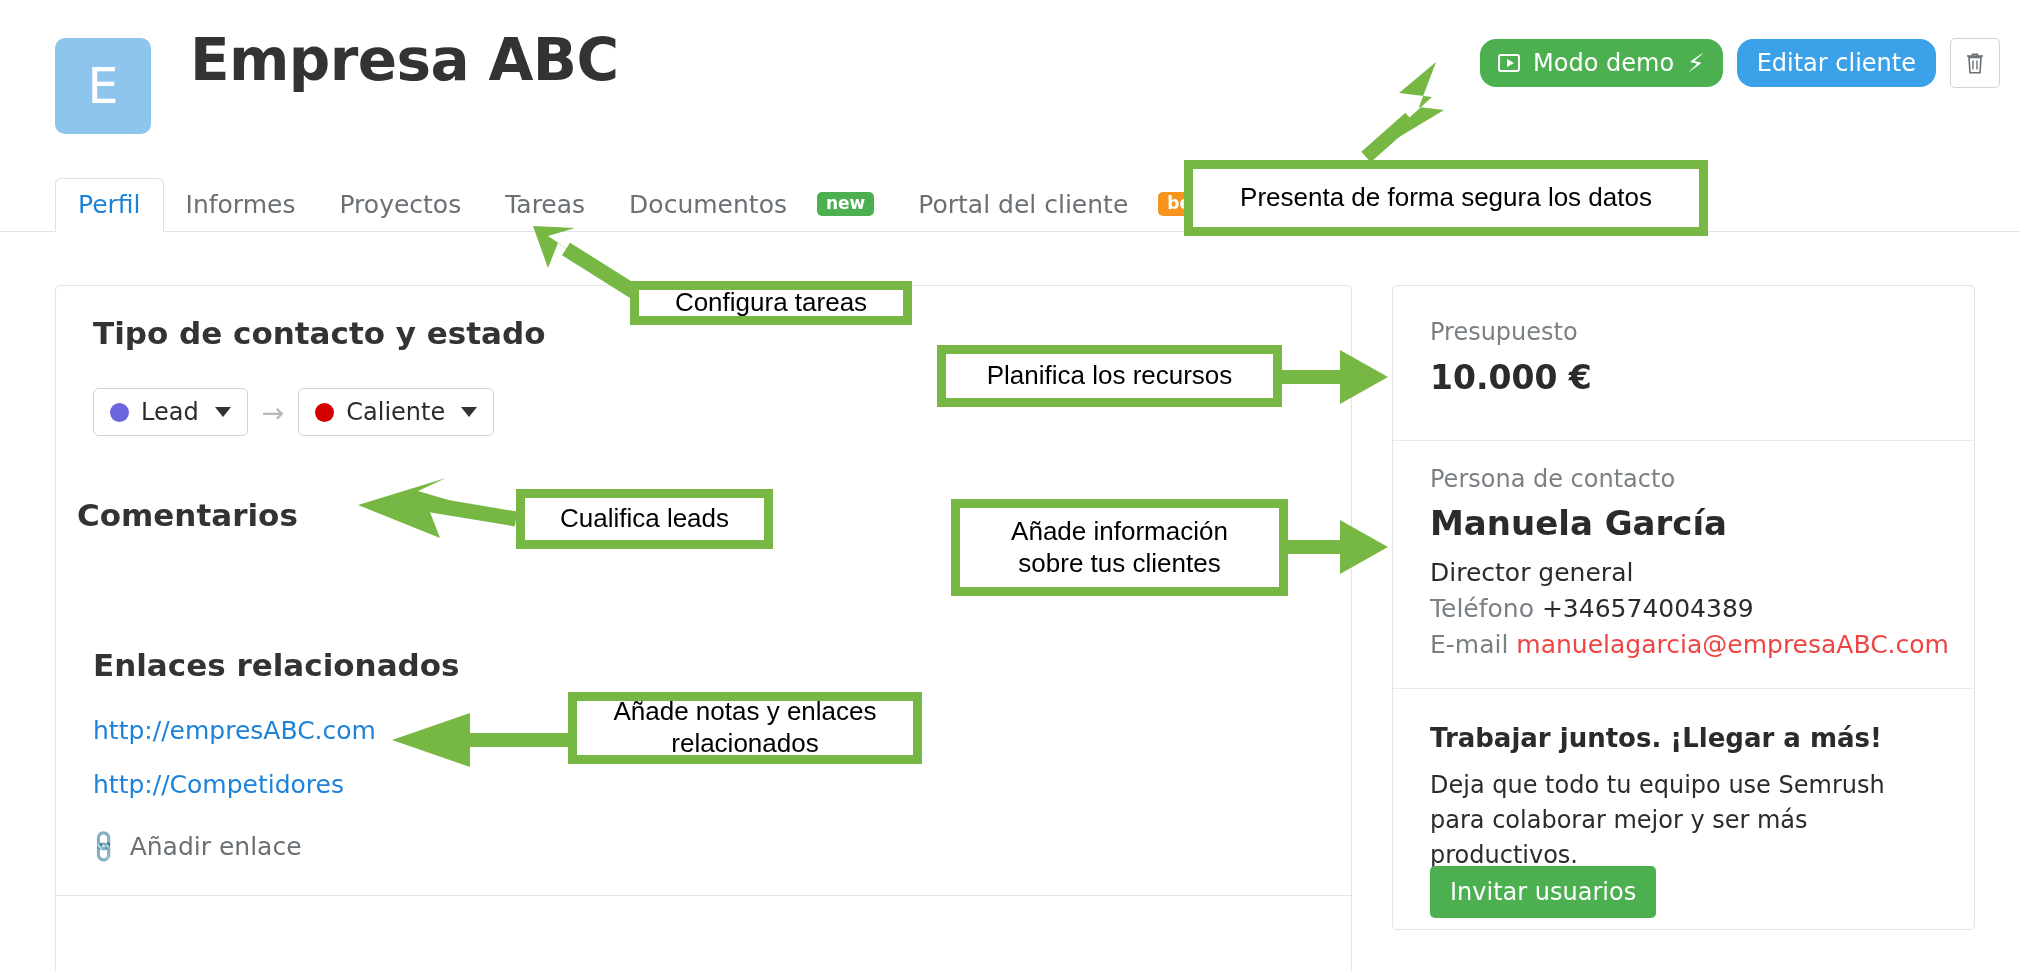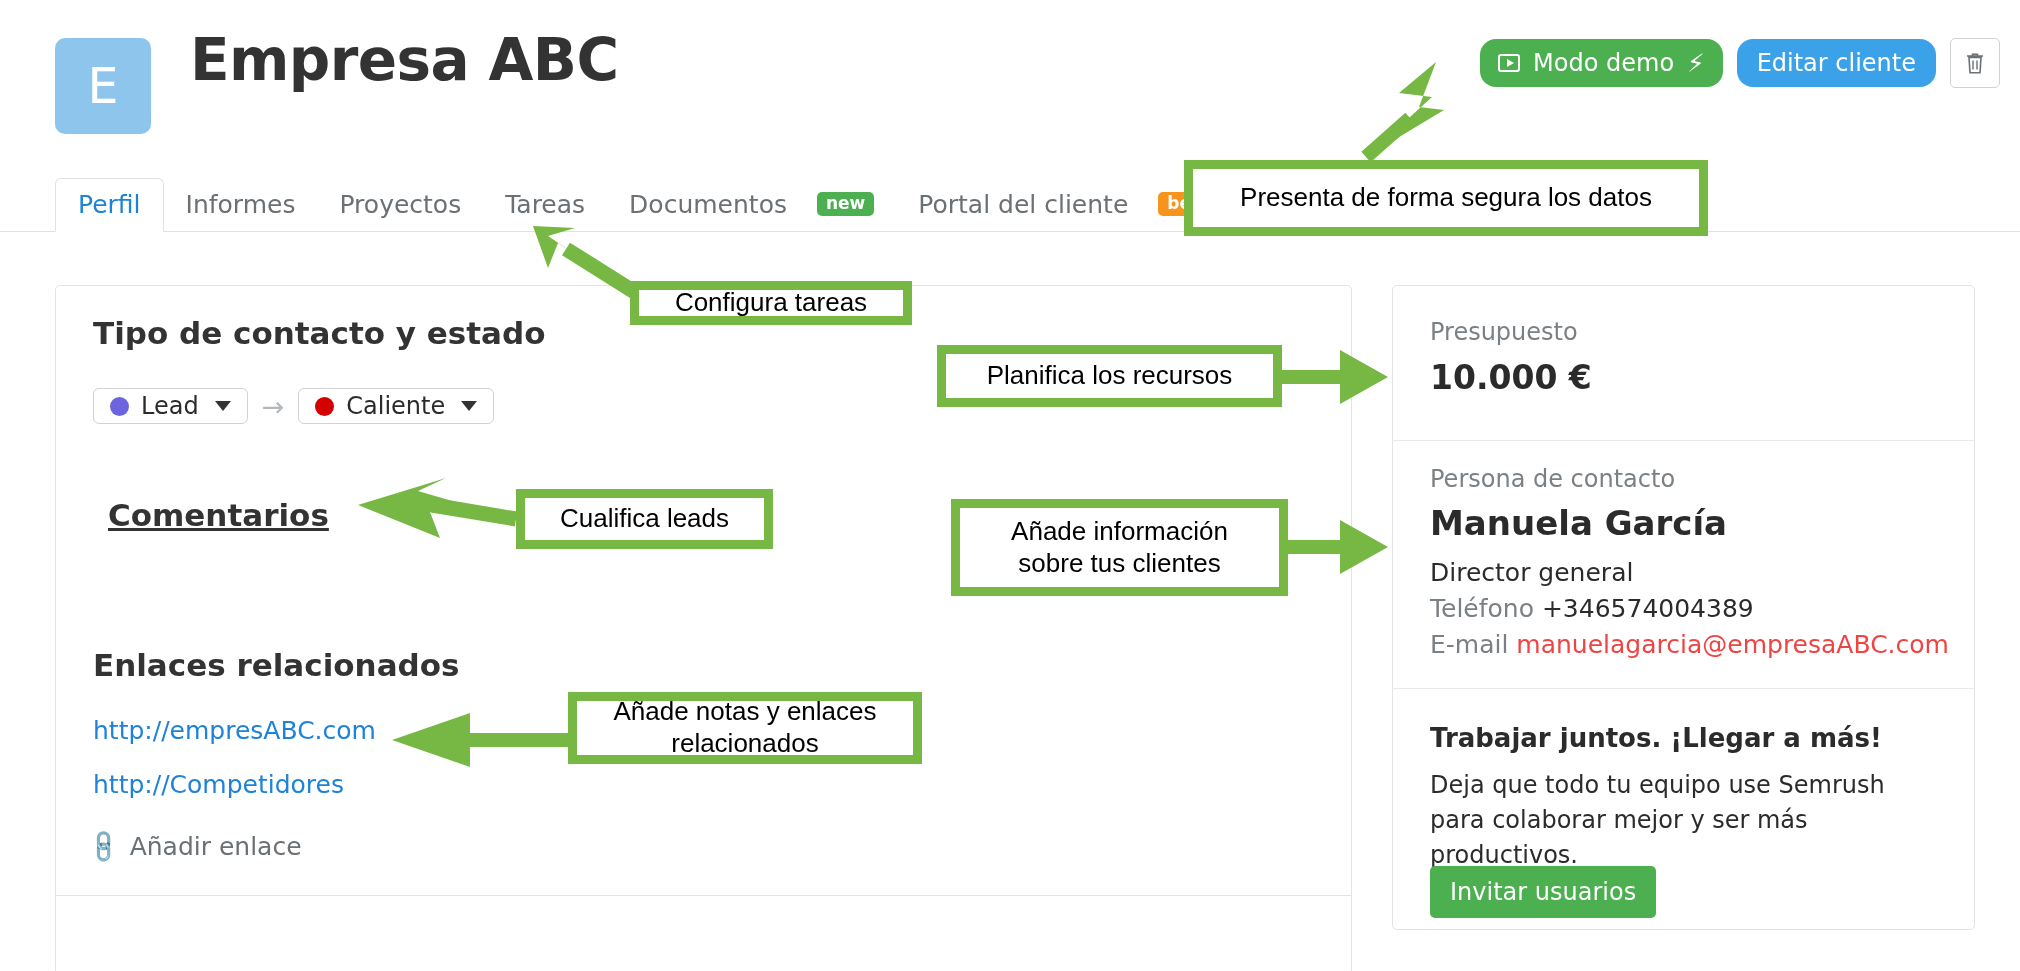--- a/index.html
+++ b/index.html
@@ -192,35 +192,35 @@
 
   .h-section {
     font-size: 31px;
     font-weight: bold;
     color: #333333;
     font-family: "DejaVu Sans", sans-serif;
     position: absolute;
     white-space: nowrap;
   }
   #h-tipo { left: 93px; top: 315px; }
-  #h-comentarios { left: 108px; top: 497px; text-decoration: underline; }
+  #h-comentarios { left: 77px; top: 497px; }
   #h-enlaces { left: 93px; top: 647px; }
 
   .status-row {
     position: absolute;
     left: 93px; top: 388px;
     display: flex;
     align-items: center;
     gap: 14px;
   }
   .select {
     border: 1px solid #cfd3d7;
     border-radius: 6px;
     background: #fff;
-    height: 36px;
+    height: 48px;
     display: inline-flex;
     align-items: center;
     gap: 12px;
     padding: 0 16px;
     font-size: 24px;
     color: #2b2b2b;
     font-family: "DejaVu Sans", sans-serif;
     cursor: pointer;
     box-sizing: border-box;
     white-space: nowrap;

